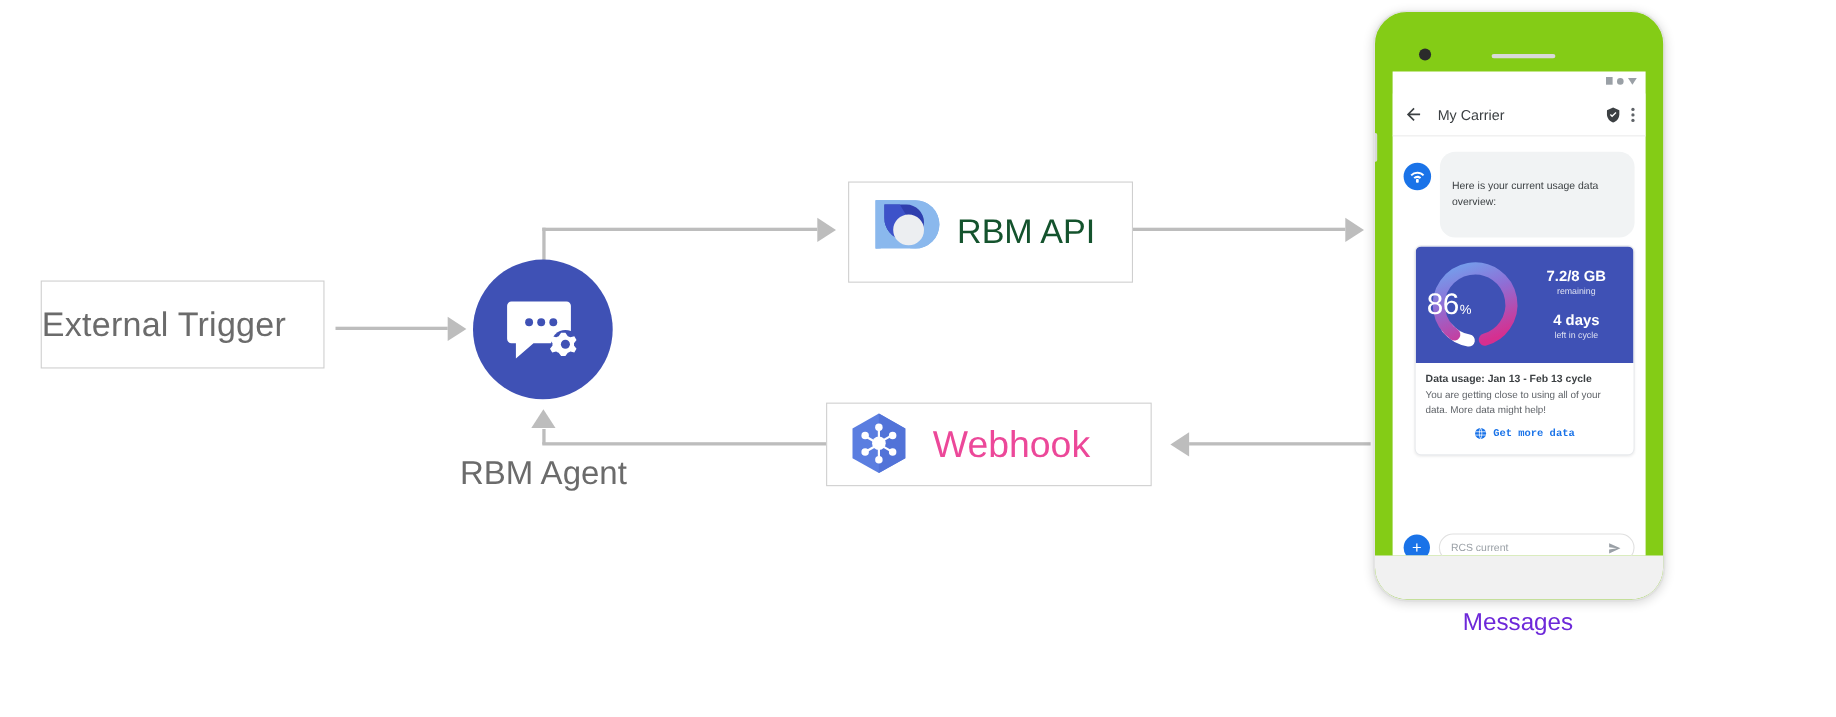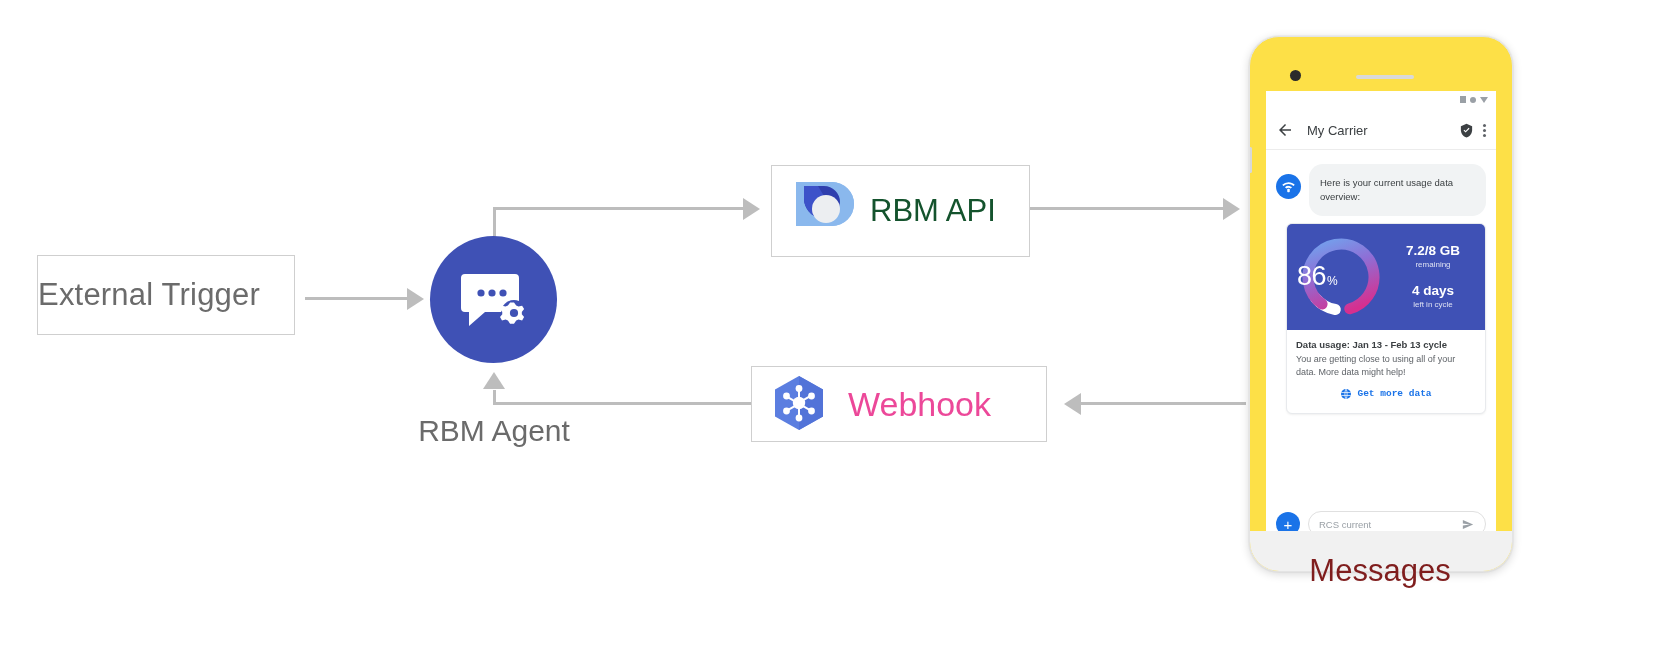--- a/index.html
+++ b/index.html
@@ -49,22 +49,22 @@
   .conn-v{width:3px;}
   .arrow-head{
     position:absolute;width:0;height:0;border-style:solid;
   }
   .arrow-right{border-width:11px 0 11px 17px;border-color:transparent transparent transparent #bdbdbd;}
   .arrow-left{border-width:11px 17px 11px 0;border-color:transparent #bdbdbd transparent transparent;}
   .arrow-up{border-width:0 11px 17px 11px;border-color:transparent transparent #bdbdbd transparent;}
 
   
   #phone{
-    position:absolute;left:1249px;top:36px;width:262px;height:534px;
-    border-radius:30px;background:#fde047;
+    position:absolute;left:1249px;top:10px;width:262px;height:534px;
+    border-radius:30px;background:#84cc16;
     border:1px solid #e4e4e4;
     box-shadow:0 2px 10px rgba(0,0,0,.16), 0 0 0 1px rgba(0,0,0,.03);
     overflow:hidden;
   }
   #phone-bezel-side{
     position:absolute;left:-1px;top:110px;width:3px;height:26px;background:#d8d8d8;border-radius:2px;
   }
   #phone-camera{position:absolute;left:40px;top:33px;width:11px;height:11px;border-radius:50%;background:#2b2b2b;}
   #phone-earpiece{position:absolute;left:106px;top:38px;width:58px;height:4px;border-radius:3px;background:#d9d9d9;}
   #phone-sensor{position:absolute;left:114px;top:58px;width:22px;height:9px;border-radius:5px;background:#1f1f1f;}
@@ -93,21 +93,21 @@
   #overflow-icon i{display:block;width:3px;height:3px;border-radius:50%;background:#5f6368;}
 
   #thread{padding:14px 0 0 0;position:relative;height:352px;box-sizing:border-box;}
 
   .msg-row{display:flex;align-items:flex-start;padding:0 10px;}
   #avatar{
     width:25px;height:25px;border-radius:50%;background:#1a73e8;flex:0 0 auto;margin-top:10px;
     display:flex;align-items:center;justify-content:center;
   }
   #bubble-text{
-    margin-left:8px;background:#f1f3f4;border-radius:14px;padding:12px 11px;
+    margin-left:8px;background:#f1f3f4;border-radius:14px;padding:25px 11px;
     font-size:9.5px;line-height:1.45;color:#3c4043;max-width:168px;
   }
 
   #rich-card{
     margin:7px 10px 0 20px;border:1px solid #e8eaed;border-radius:6px;overflow:hidden;background:#fff;
     box-shadow:0 1px 2px rgba(60,64,67,.08);
   }
   #gauge-panel{
     background:#3f51b5;height:106px;display:flex;align-items:center;padding:0 6px 0 10px;position:relative;
   }
@@ -141,21 +141,21 @@
     flex:1;height:24px;border:1px solid #e0e0e0;border-radius:13px;display:flex;align-items:center;
     padding:0 10px;justify-content:space-between;
   }
   #composer-placeholder{font-size:9.5px;color:#9aa0a6;}
   #send-icon{width:14px;height:13px;flex:0 0 auto;}
 
   #phone-bottom{position:absolute;left:0;bottom:0;width:100%;height:40px;background:#f1f1f1;}
 
   #messages-label{
     position:absolute;left:1258px;top:553px;width:244px;text-align:center;
-    font-size:31px;color:#7f1d1d;
+    font-size:22px;color:#6d28d9;
   }
 </style>
 </head>
 <body>
 
 <div class="canvas">
 
   <div class="conn conn-h" style="left:305px;top:297px;width:102px;"></div>
   <div class="arrow-head arrow-right" style="left:407px;top:288px;"></div>
 

